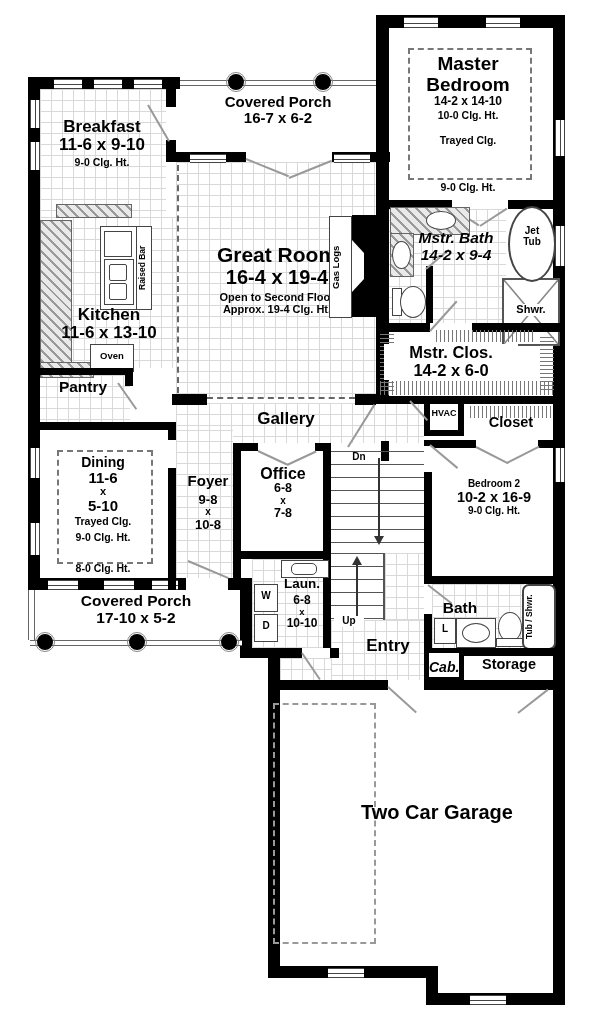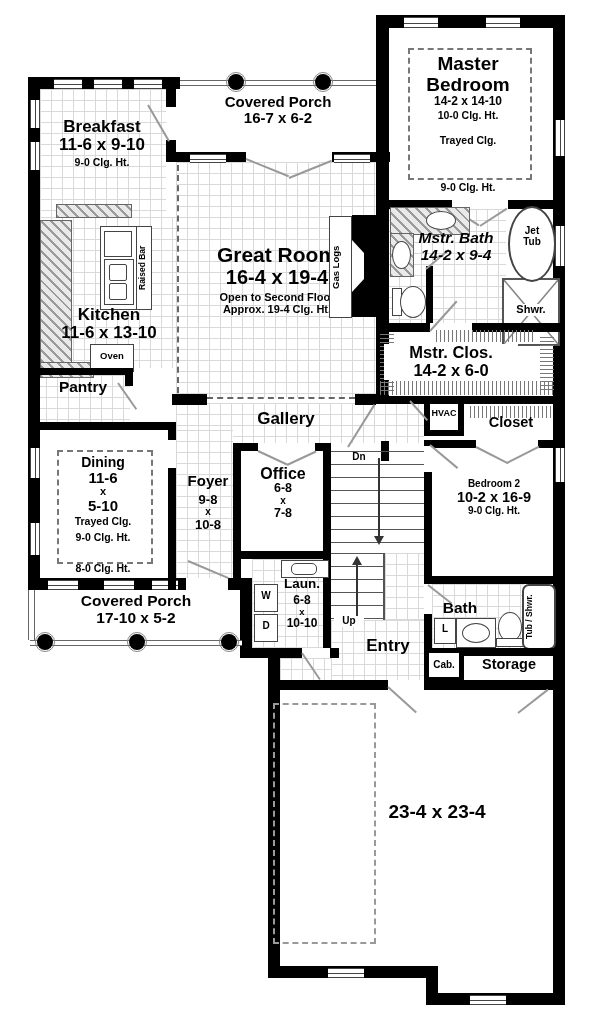--- a/index.html
+++ b/index.html
@@ -332,25 +332,25 @@
   <div class="fix" style="left:456px;top:618px;width:38px;height:28px;border-width:1px;">
     <div class="fix oval" style="left:5px;top:4px;width:26px;height:18px;border-width:1px;"></div>
   </div>
   <div class="fix oval" style="left:498px;top:612px;width:22px;height:28px;border-width:1px;"></div>
   <div class="fix" style="left:496px;top:638px;width:26px;height:7px;border-width:1px;"></div>
   <div class="fix" style="left:522px;top:584px;width:30px;height:62px;border-width:2px;border-radius:7px;">
     <div class="vtext" style="font-size:8.5px;width:100%;height:100%;">Tub / Shwr.</div>
   </div>
   <div class="wall" style="left:460px;top:648px;width:105px;height:8px;"></div>
   <div style="position:absolute;left:424px;top:648px;width:40px;height:34px;background:#fff;border:5px solid #000;box-sizing:border-box;">
-    <div class="label" style="left:0;top:7px;width:100%;font-size:10px;">Cab.</div>
+    <div class="label" style="left:0;top:7px;width:100%;font-size:14px;font-style:italic;">Cab.</div>
   </div>
   <div class="label" style="left:464px;top:657px;width:90px;">
     <div style="font-size:14.5px;">Storage</div>
   </div>
 
   <div class="dashbox" style="left:273px;top:703px;width:99px;height:237px;border-color:#999;"></div>
   <div class="door" style="left:518px;top:712px;width:38px;transform:rotate(-38deg);"></div>
   <div class="label" style="left:328px;top:802px;width:218px;">
-    <div style="font-size:19px;">23-4 x 23-4</div>
+    <div style="font-size:20px;">Two Car Garage</div>
   </div>
 
 </div>
 
 </body></html>

